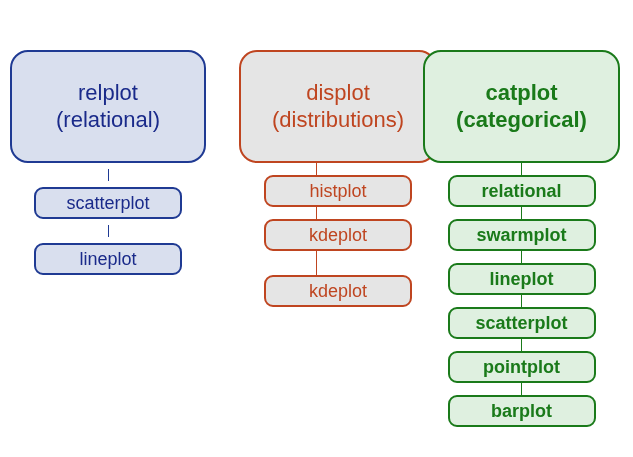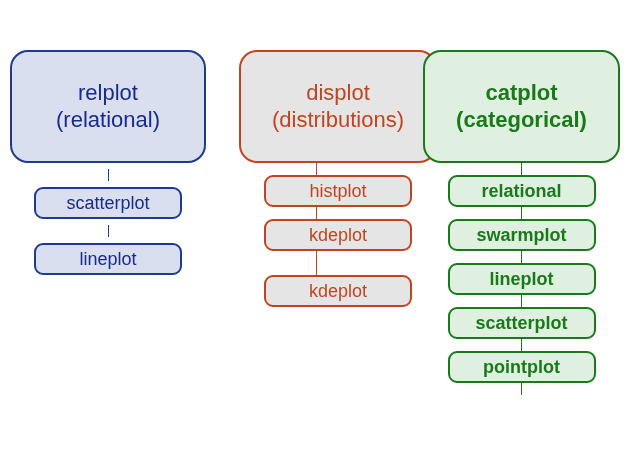--- a/index.html
+++ b/index.html
@@ -164,15 +164,18 @@
     </div>
     <div class="connector"></div>
     <div class="child-box">
       <span>scatterplot</span>
     </div>
     <div class="connector"></div>
     <div class="child-box">
       <span>pointplot</span>
     </div>
     <div class="connector"></div>
+    <div class="child-box">
+      <span>barplot</span>
+    </div>
   </div>
 
 </div>
 
 </body></html>

